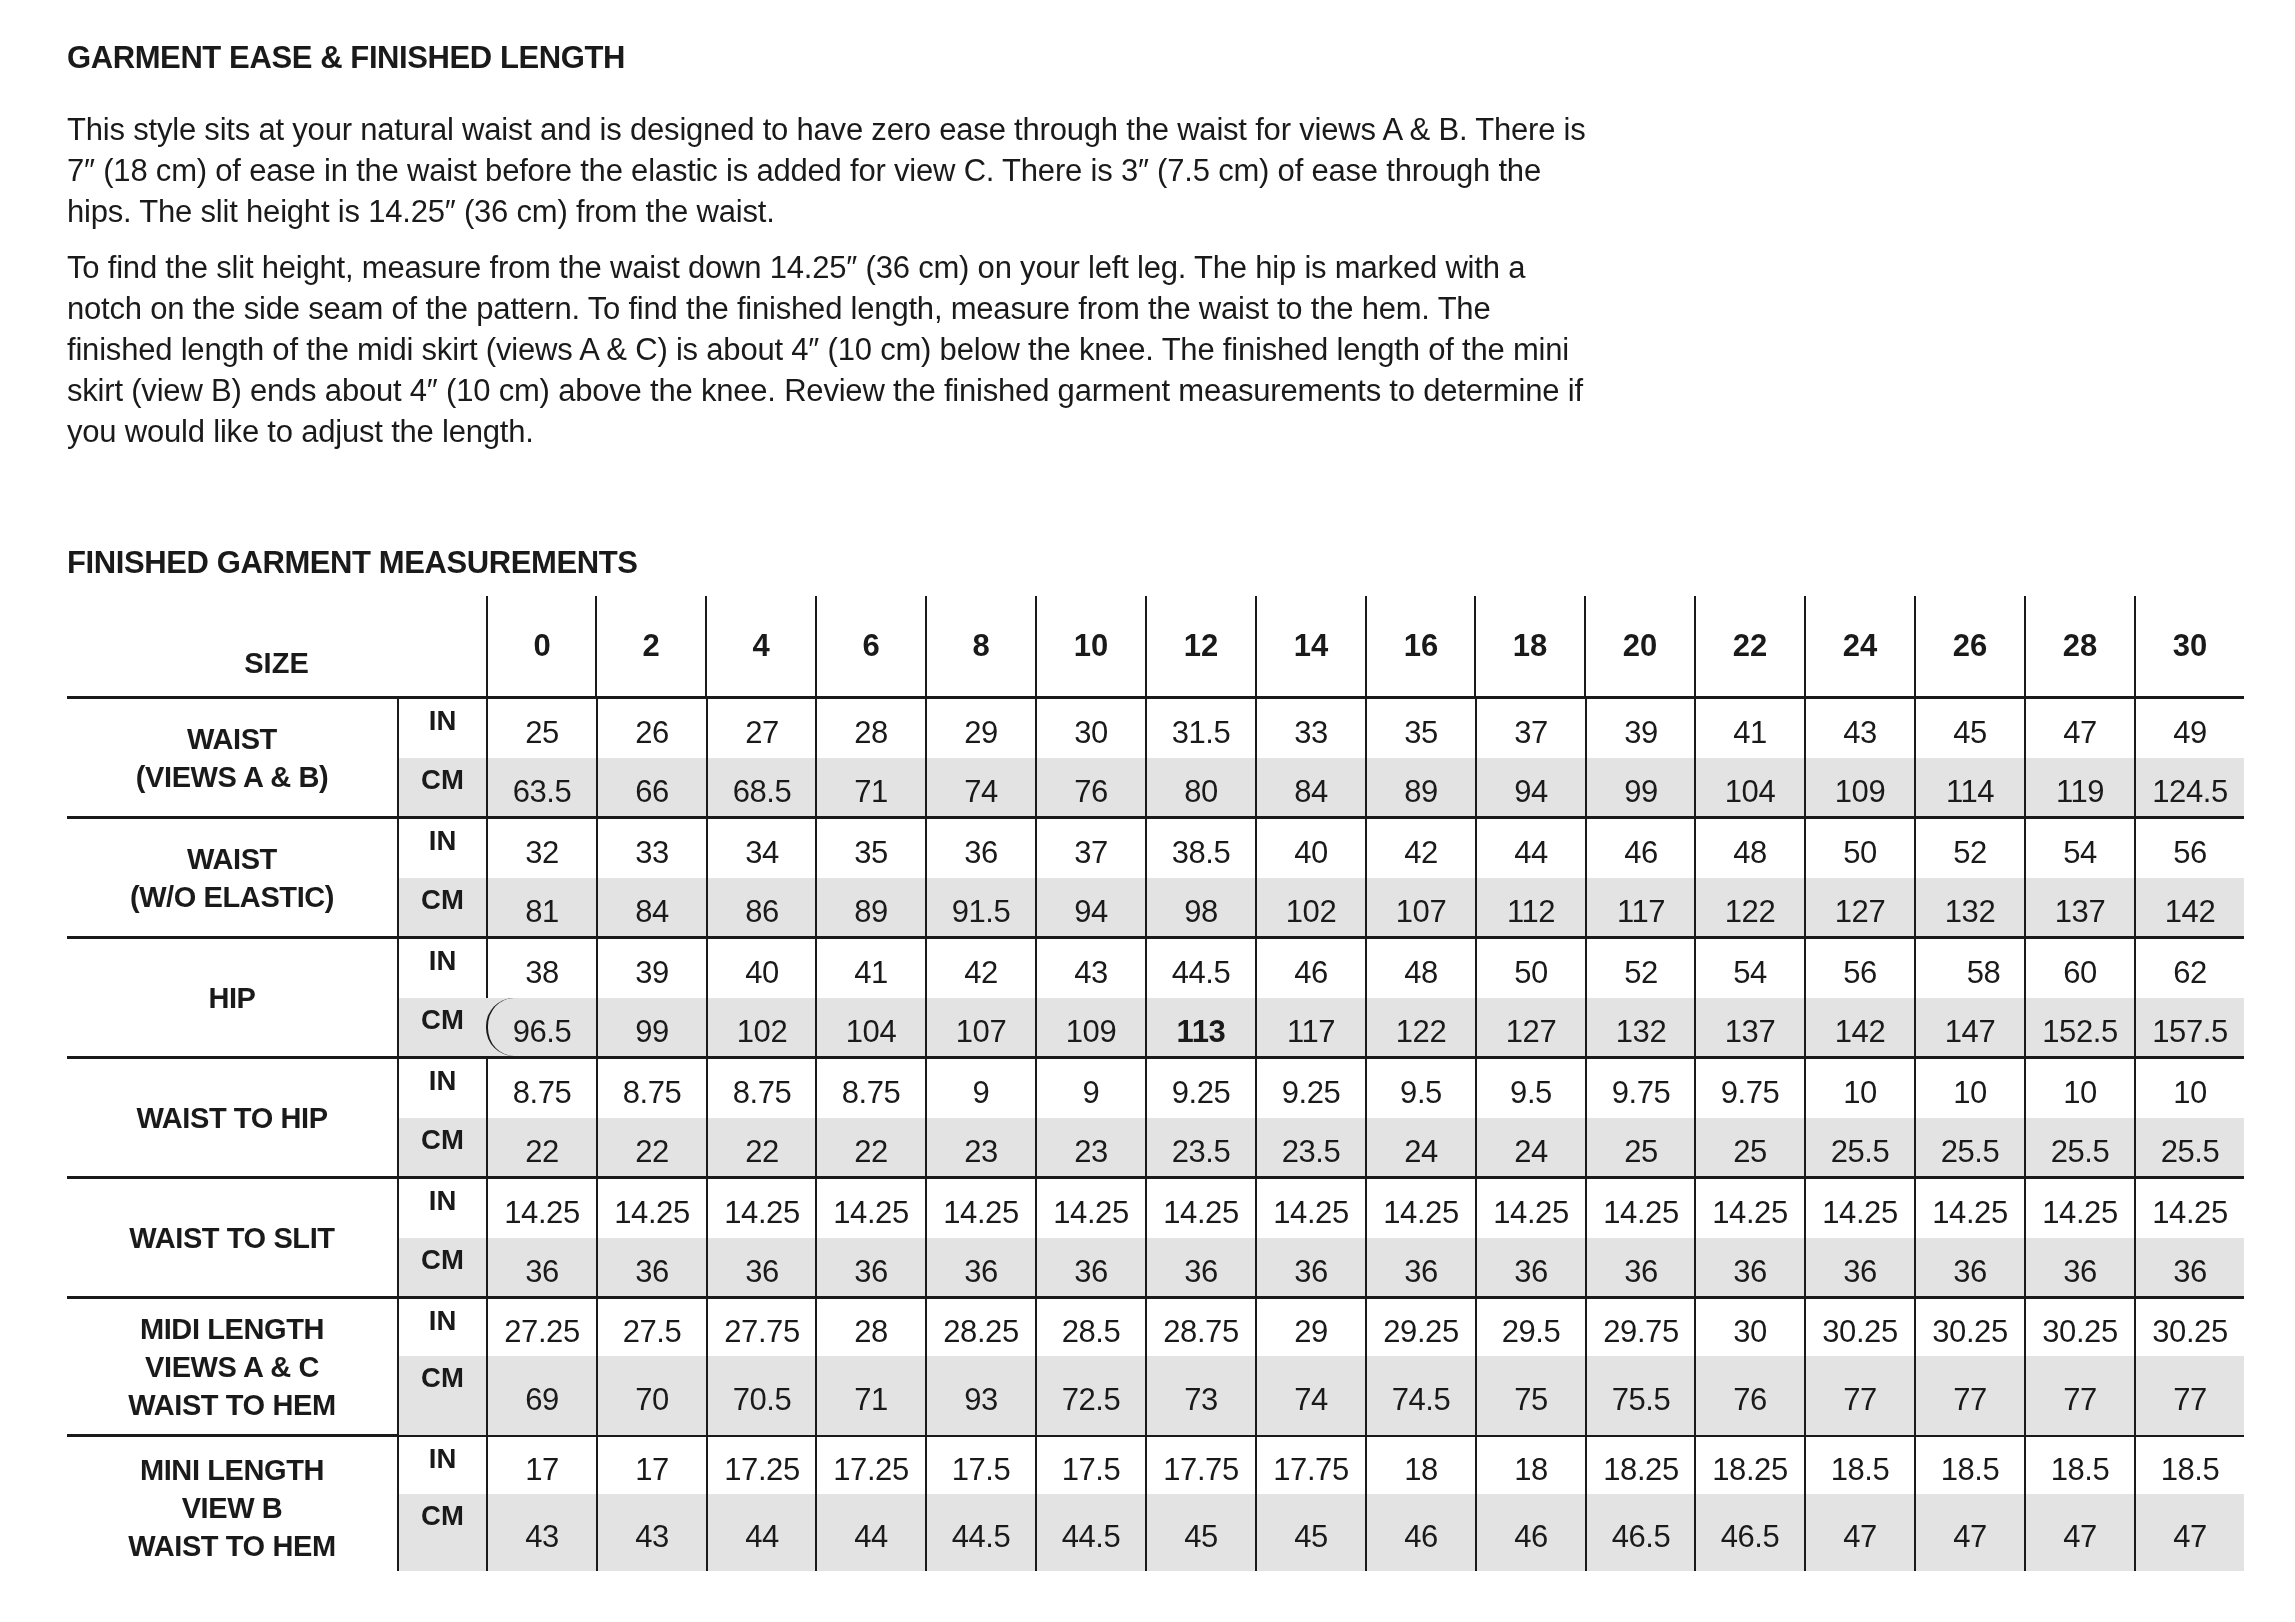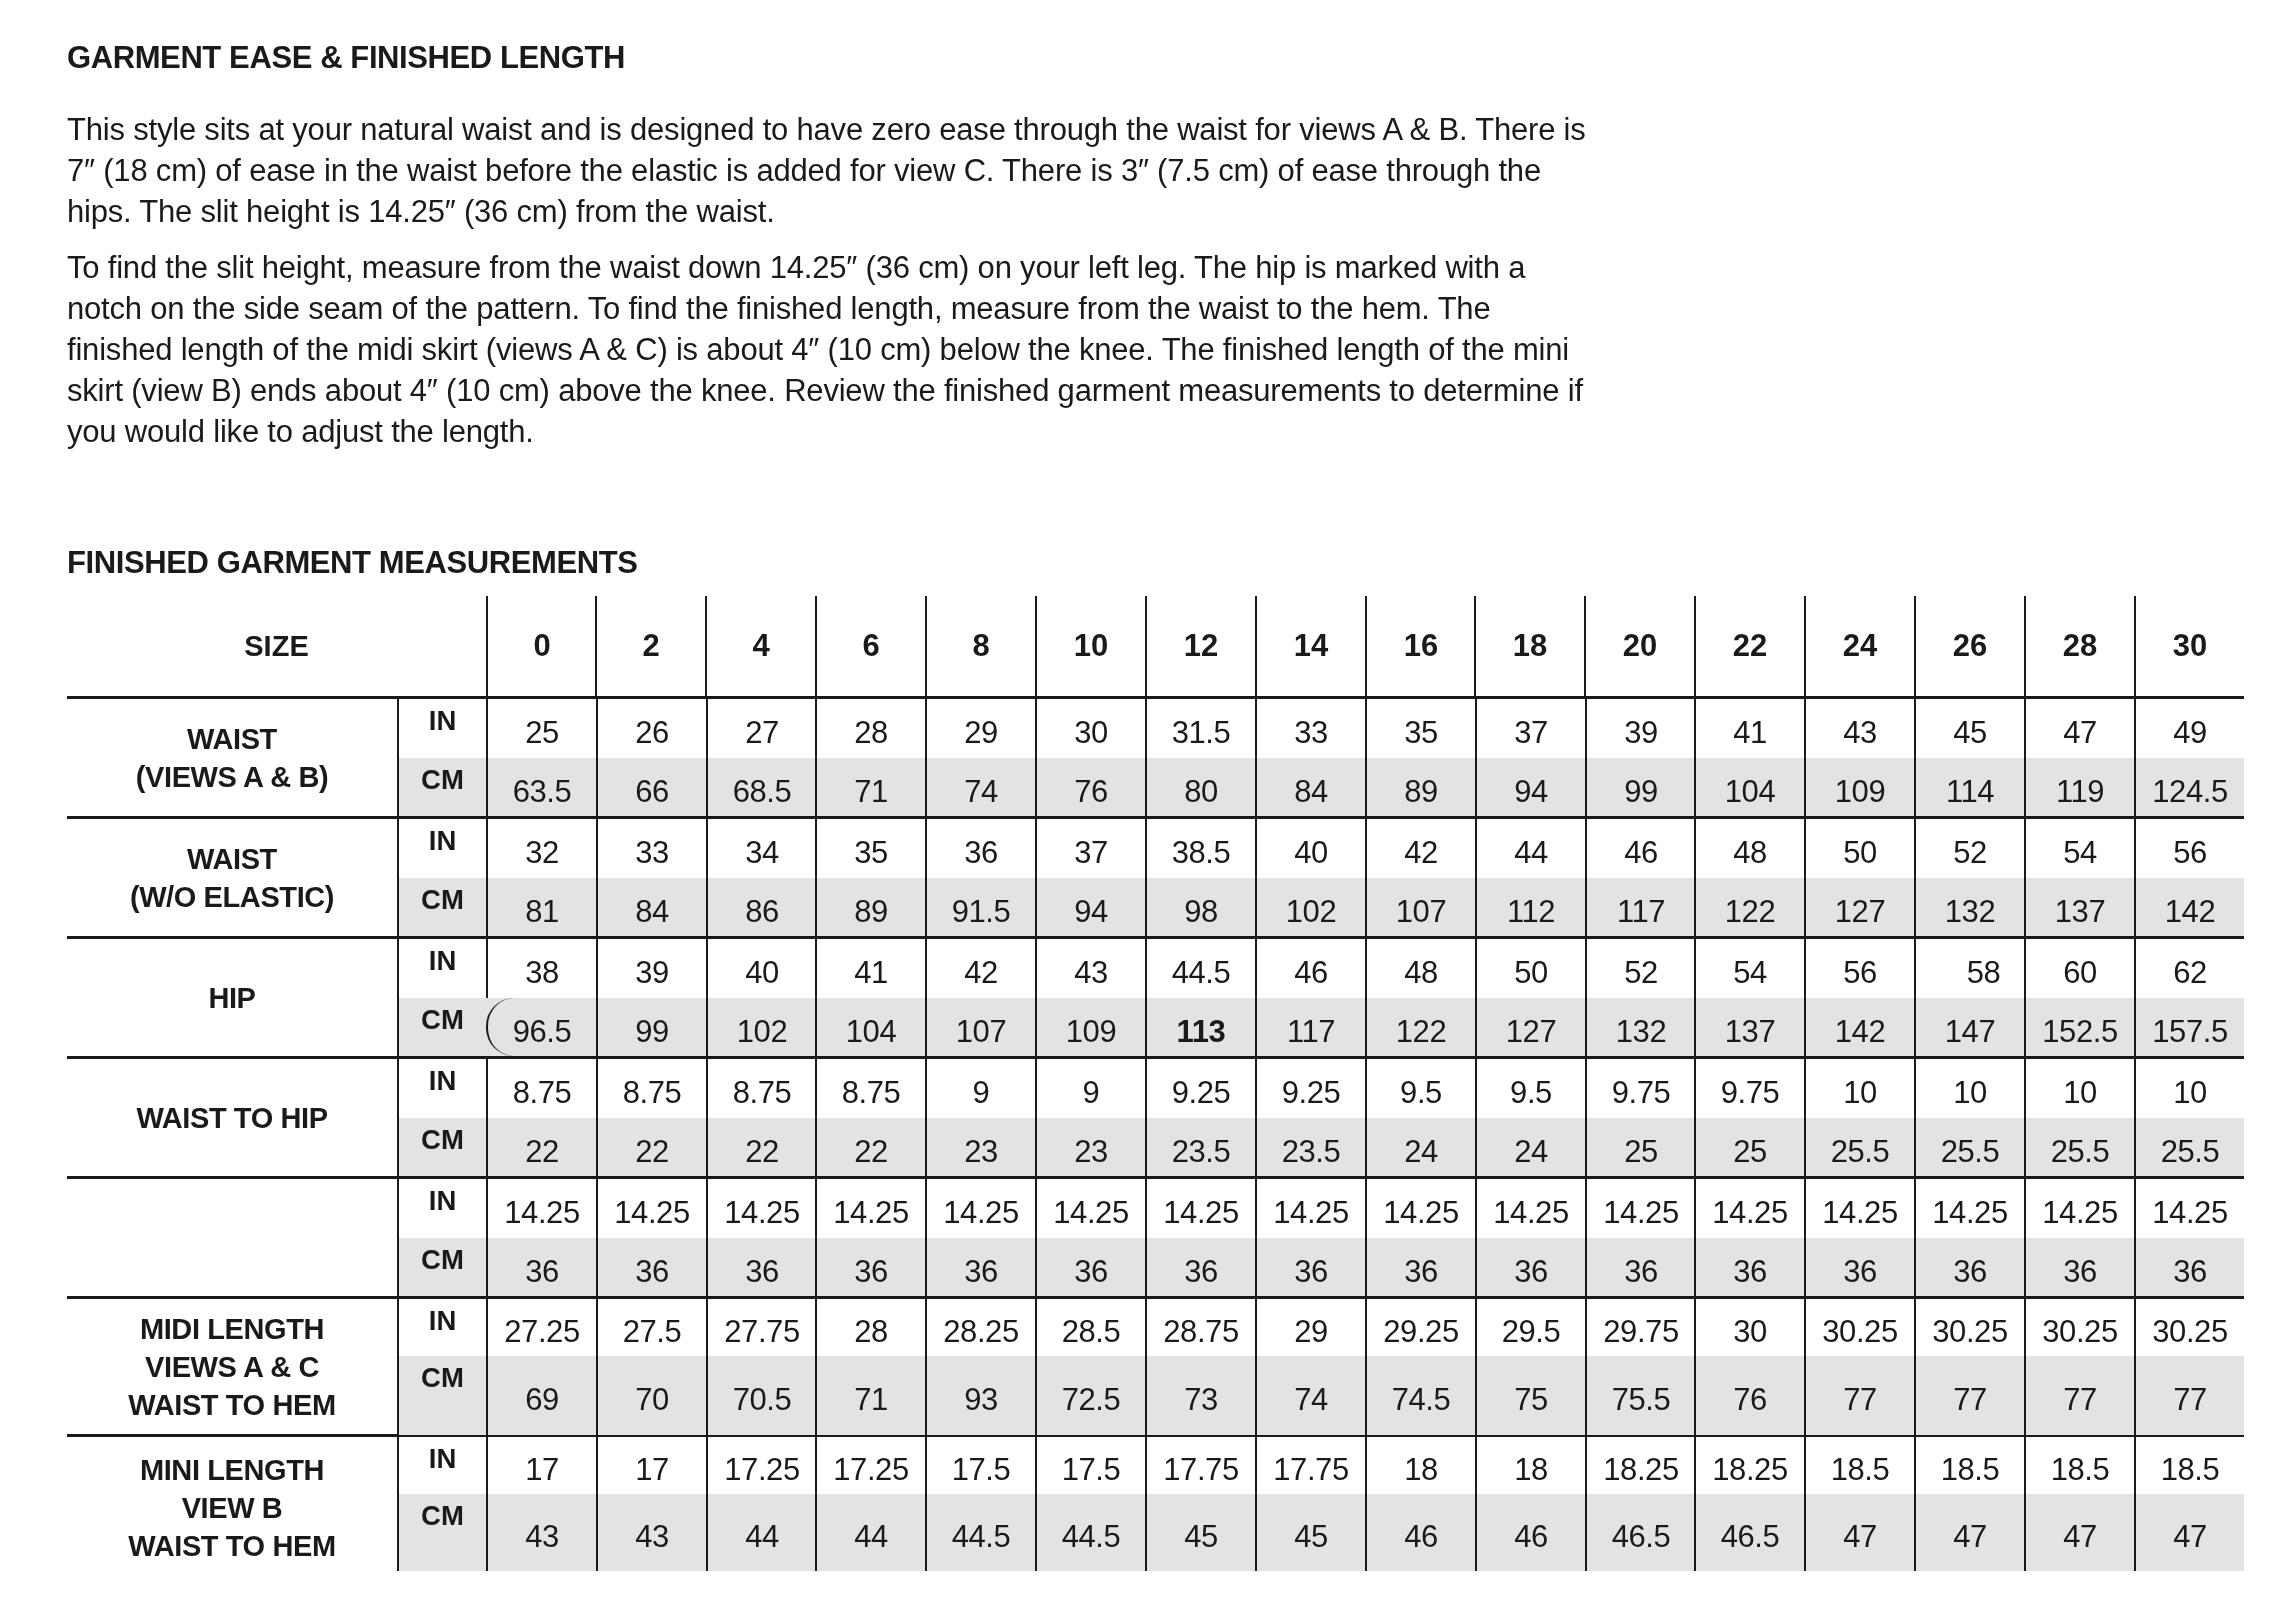--- a/index.html
+++ b/index.html
@@ -7,21 +7,21 @@
          font-family: "Liberation Sans", "DejaVu Sans", sans-serif; color: #1a1a1a; }
   .title { position: absolute; left: 67px; top: 40px; font-weight: 700; font-size: 31px;
            letter-spacing: -0.4px; margin: 0; }
   .para { position: absolute; left: 67px; width: 1530px; font-size: 31px; line-height: 41px; margin: 0; letter-spacing: -0.2px; }
   .para1 { top: 109px; }
   .para2 { top: 247px; }
   .subtitle { position: absolute; left: 67px; top: 545px; font-weight: 700; font-size: 31px; letter-spacing: -0.4px; margin: 0; }
 
   .table { position: absolute; left: 67px; top: 596px; }
   .hdr { position: relative; height: 100px; border-bottom: 3.1px solid #1a1a1a; }
-  .hdr .size-label { position: absolute; left: 0; width: 419px; top: 0; height: 100px;
+  .hdr .size-label { position: absolute; left: 0; width: 419px; top: 17px; height: 100px;
                      display: flex; align-items: center; justify-content: center;
                      font-weight: 700; font-size: 29px; }
   .col { position: absolute; top: 0; width: 110px; display: flex; align-items: center; justify-content: center; }
   .hdr .col { height: 100px; font-weight: 700; font-size: 31px; border-left: 2.3px solid #1a1a1a; box-sizing: border-box; }
 
   .group { position: relative; border-bottom: 3.1px solid #1a1a1a; }
   .group .cat { position: absolute; left: 0; top: 0; width: 330px; height: 100%;
                 display: flex; align-items: center; justify-content: center; text-align: center;
                 font-weight: 700; font-size: 29px; line-height: 38px; letter-spacing: -0.4px; white-space: pre-line; }
   .subrow { position: absolute; left: 330px; right: 0; }
@@ -219,20 +219,21 @@
         <div class="col" style="left: 1078px;">24</div>
         <div class="col" style="left: 1188px;">25</div>
         <div class="col" style="left: 1297px;">25</div>
         <div class="col" style="left: 1407px;">25.5</div>
         <div class="col" style="left: 1517px;">25.5</div>
         <div class="col" style="left: 1627px;">25.5</div>
         <div class="col" style="left: 1737px;">25.5</div>
       </div>
     </div>
     <div class="group" style="height: 117px; width: 2177px;">
+      <div class="cat">WAIST TO SLIT</div>
       <div class="subrow in" style="top: 0px; height: 59px;">
         <div class="unit">IN</div>
         <div class="col" style="left: 89px;">14.25</div>
         <div class="col" style="left: 199px;">14.25</div>
         <div class="col" style="left: 309px;">14.25</div>
         <div class="col" style="left: 418px;">14.25</div>
         <div class="col" style="left: 528px;">14.25</div>
         <div class="col" style="left: 638px;">14.25</div>
         <div class="col" style="left: 748px;">14.25</div>
         <div class="col" style="left: 858px;">14.25</div>

